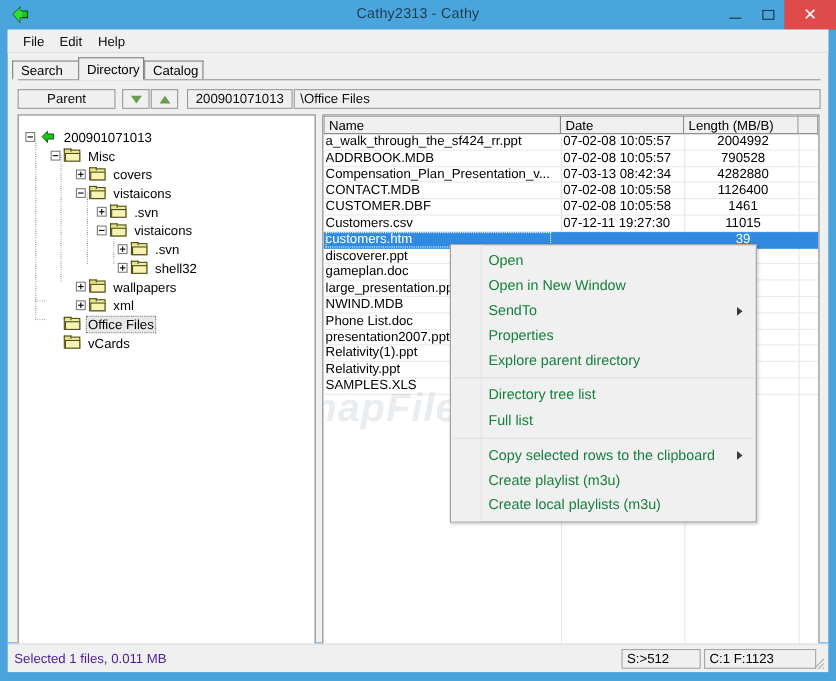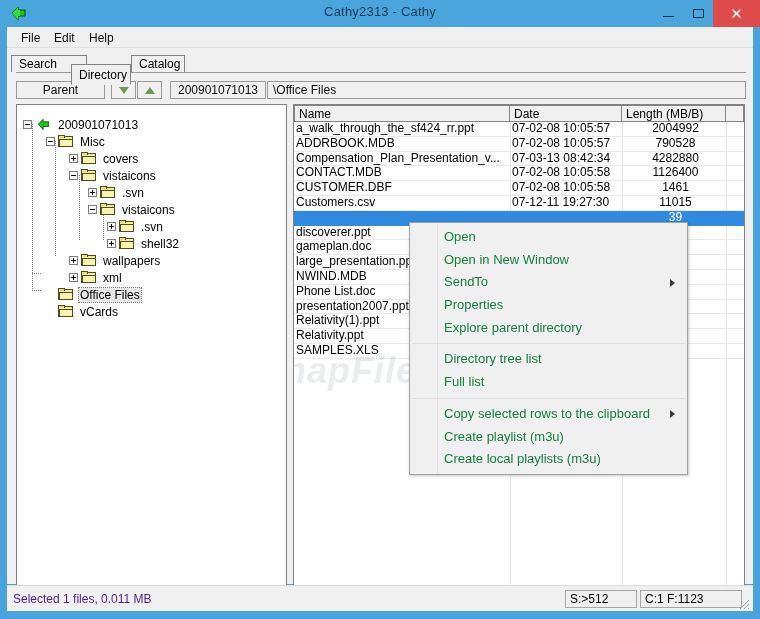--- a/index.html
+++ b/index.html
@@ -112,21 +112,21 @@
     background: #f0f0f0;
     border: 1px solid #828282;
     border-bottom: none;
     font-size: 12px;
     color: #000;
     padding: 1px 7px 0 7px;
     box-sizing: border-box;
     line-height: 15px;
   }
   .tab.active {
-    top: 15px;
+    top: 3px;
     height: 21px;
     background: #f0f0f0;
     border: 1px solid #828282;
     border-bottom: 1px solid #f0f0f0;
     z-index: 5;
     line-height: 17px;
     padding-top: 2px;
   }
   .tab-underline {
     position: absolute;
@@ -690,20 +690,21 @@
             <span class="cell c-name">CUSTOMER.DBF</span>
             <span class="cell c-date">07-02-08 10:05:58</span>
             <span class="cell c-len">1461</span>
           </div>
           <div class="lv-row">
             <span class="cell c-name">Customers.csv</span>
             <span class="cell c-date">07-12-11 19:27:30</span>
             <span class="cell c-len">11015</span>
           </div>
           <div class="lv-row selected">
+            <span class="cell c-name">customers.htm</span>
             <span class="cell c-date"></span>
             <span class="cell c-len">39</span>
           </div>
           <div class="lv-row">
             <span class="cell c-name">discoverer.ppt</span>
             <span class="cell c-date"></span>
             <span class="cell c-len">44</span>
           </div>
           <div class="lv-row">
             <span class="cell c-name">gameplan.doc</span>

